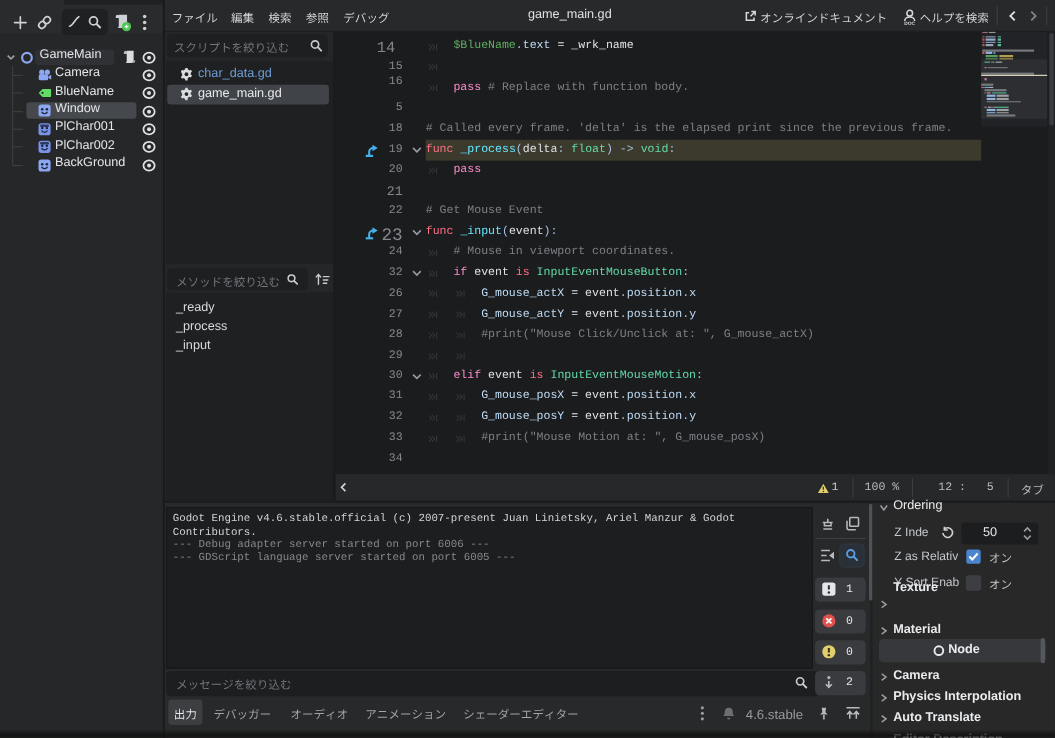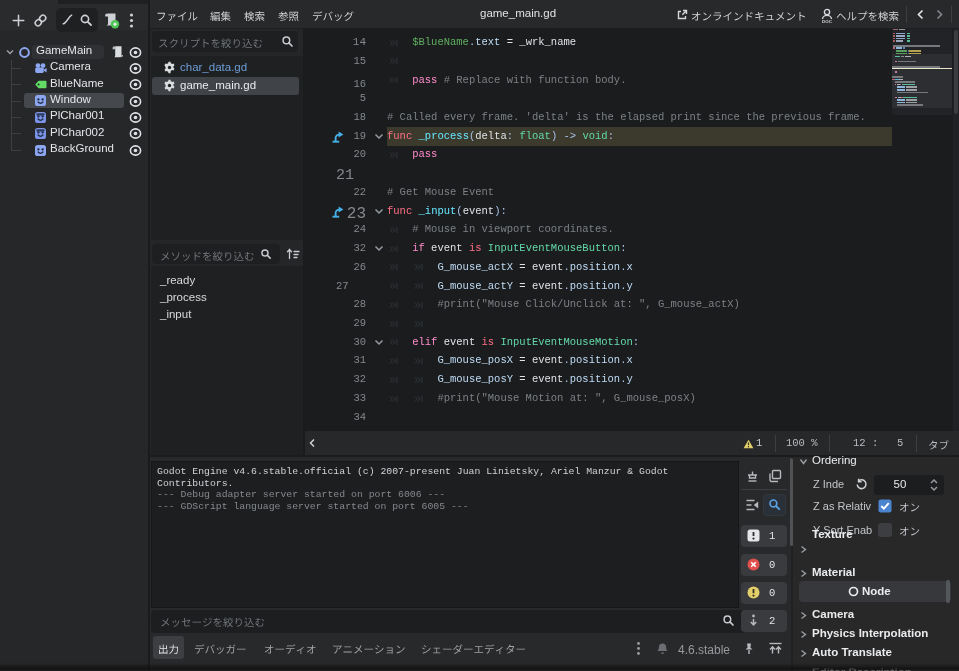--- a/index.html
+++ b/index.html
@@ -212,34 +212,34 @@
   </svg>
 <div class="a" style="left:906px;top:6px;width:1px;height:17px;background:#3d3f42"></div>
 <svg class="a" style="left:916px;top:9px" width="9" height="11" viewBox="0 0 9 11">
     <path d="M6.5 1.5 2.5 5.5 6.5 9.5" stroke="#dfe1e4" stroke-width="1.7" fill="none"></path>
   </svg>
 <svg class="a" style="left:935px;top:9px" width="9" height="11" viewBox="0 0 9 11">
     <path d="M2.5 1.5 6.5 5.5 2.5 9.5" stroke="#808489" stroke-width="1.7" fill="none"></path>
   </svg>
 <div class="a" style="left:951px;top:6px;width:1px;height:17px;background:#3d3f42"></div>
 <div class="a" style="left:387px;top:127.0px;width:505px;height:18.7px;background:#3b3a2d"></div>
-<div class="a mono" style="left:336px;top:36.0px;width:30px;text-align:right;font-size:11px;color:#84888d">14</div>
+<div class="a mono" style="left:336px;top:36.0px;width:30px;text-align:center;font-size:14px;color:#84888d">14</div>
 <div class="a mono" style="left:336px;top:54.7px;width:30px;text-align:right;font-size:10.5px;color:#84888d">15</div>
-<div class="a mono" style="left:336px;top:78px;width:30px;text-align:right;font-size:10.5px;color:#84888d">16</div>
+<div class="a mono" style="left:336px;top:68px;width:30px;text-align:right;font-size:10.5px;color:#84888d">16</div>
 <div class="a mono" style="left:336px;top:92.2px;width:30px;text-align:right;font-size:10.5px;color:#84888d">5</div>
 <div class="a mono" style="left:336px;top:110.9px;width:30px;text-align:right;font-size:10.5px;color:#84888d">18</div>
 <div class="a mono" style="left:336px;top:129.7px;width:30px;text-align:right;font-size:10.5px;color:#84888d">19</div>
 <div class="a mono" style="left:336px;top:148.4px;width:30px;text-align:right;font-size:10.5px;color:#84888d">20</div>
-<div class="a mono" style="left:336px;top:167.1px;width:30px;text-align:left;font-size:15px;color:#84888d">21</div>
+<div class="a mono" style="left:336px;top:167.1px;width:30px;text-align:right;font-size:12px;color:#84888d">21</div>
 <div class="a mono" style="left:336px;top:185.8px;width:30px;text-align:right;font-size:10.5px;color:#84888d">22</div>
 <div class="a mono" style="left:336px;top:204.6px;width:30px;text-align:right;font-size:16px;color:#84888d">23</div>
 <div class="a mono" style="left:336px;top:223.3px;width:30px;text-align:right;font-size:10.5px;color:#84888d">24</div>
 <div class="a mono" style="left:336px;top:242.0px;width:30px;text-align:right;font-size:10.5px;color:#84888d">32</div>
 <div class="a mono" style="left:336px;top:260.8px;width:30px;text-align:right;font-size:10.5px;color:#84888d">26</div>
-<div class="a mono" style="left:336px;top:279.5px;width:30px;font-size:10.5px;color:#84888d">27</div>
+<div class="a mono" style="left:336px;top:279.5px;width:30px;text-align:right;font-size:10.5px;color:#84888d">27</div>
 <div class="a mono" style="left:336px;top:298.2px;width:30px;text-align:right;font-size:10.5px;color:#84888d">28</div>
 <div class="a mono" style="left:336px;top:316.9px;width:30px;text-align:right;font-size:10.5px;color:#84888d">29</div>
 <div class="a mono" style="left:336px;top:335.7px;width:30px;text-align:right;font-size:10.5px;color:#84888d">30</div>
 <div class="a mono" style="left:336px;top:354.4px;width:30px;text-align:right;font-size:10.5px;color:#84888d">31</div>
 <div class="a mono" style="left:336px;top:373.1px;width:30px;text-align:right;font-size:10.5px;color:#84888d">32</div>
 <div class="a mono" style="left:336px;top:391.9px;width:30px;text-align:right;font-size:10.5px;color:#84888d">33</div>
 <div class="a mono" style="left:336px;top:410.6px;width:30px;text-align:right;font-size:10.5px;color:#84888d">34</div>
 <svg class="a" style="left:331px;top:129.8px" width="13" height="13" viewBox="0 0 13 13">
 <path d="M1.5 11.7 H8.2" stroke="#45b1e8" stroke-width="1.9"></path>
 <path d="M4.6 11.5 V8.2 a3.6 3.6 0 0 1 3.6-3.6 h0.4" stroke="#45b1e8" stroke-width="1.9" fill="none"></path>

